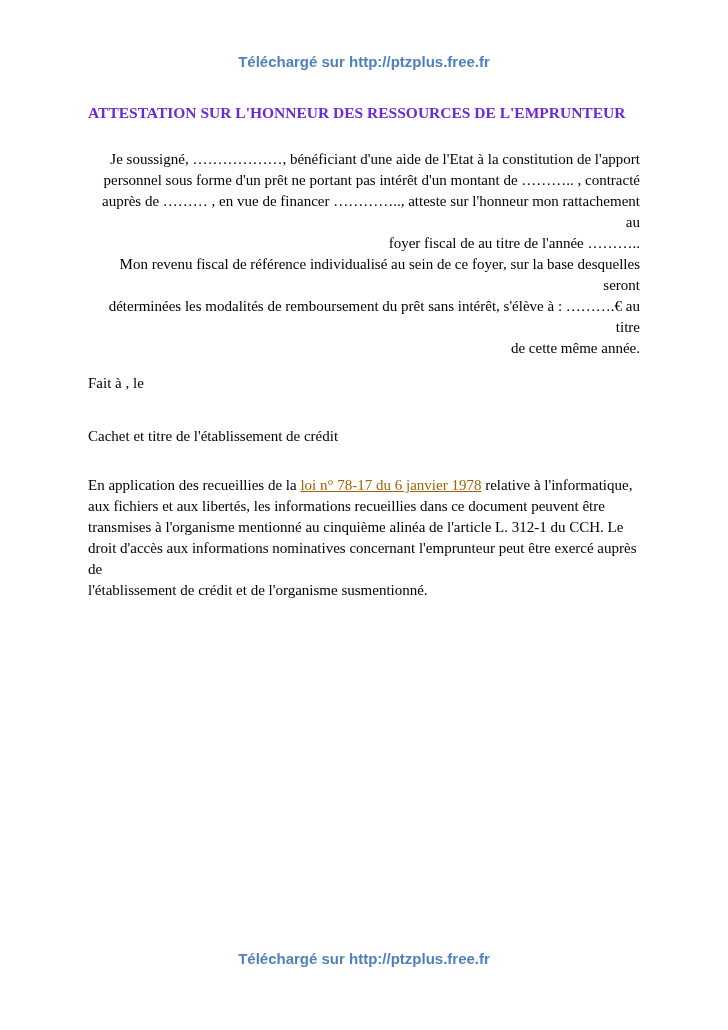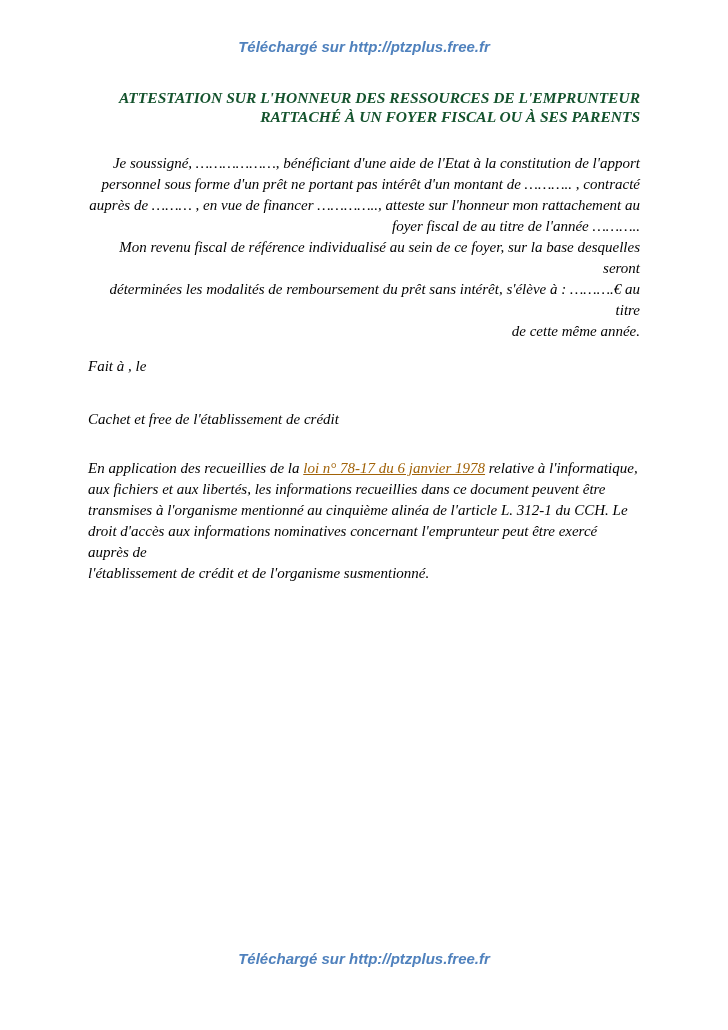--- a/index.html
+++ b/index.html
@@ -7,44 +7,43 @@
     padding: 0;
     background: #ffffff;
   }
   .page {
     position: relative;
     width: 728px;
     height: 1030px;
     margin: 0;
     background: #ffffff;
     box-sizing: border-box;
-    padding: 1px 88px;
+    padding: 16px 88px;
     font-family: "Liberation Serif", serif;
     font-size: 15px;
     line-height: 21px;
     color: #000000;
     overflow: hidden;
-    font-style: italic;
   }
   .header-note {
     margin: 38px 0 0 0;
     text-align: center;
     font-family: "Liberation Sans", sans-serif;
     font-weight: bold;
     font-size: 15px;
     line-height: 16px;
     color: #4F81BD;
   }
   .doc-title {
     margin: 33px 0 0 0;
-    text-align: right;
+    text-align: left;
     font-weight: bold;
     font-size: 15.5px;
     line-height: 19px;
-    color: #14532d;
+    color: #6d28d9;
   }
   .body-par {
     margin: 27px 0 0 0;
     white-space: pre-line;
     text-align: right;
   }
   .label-line {
     white-space: pre-line;
   }
   .fait-line { margin: 14px 0 0 0; }
@@ -74,34 +73,33 @@
 </style>
 </head>
 <body>
 
 <div class="page">
 
   <div class="header-note">Téléchargé sur http://ptzplus.free.fr</div>
 
   <div class="doc-title">
     <div>ATTESTATION SUR L'HONNEUR DES RESSOURCES DE L'EMPRUNTEUR</div>
-    <div>RATTACHÉ À UN FOYER FISCAL OU À SES PARENTS</div>
   </div>
 
   <p class="body-par">Je soussigné, ………………, bénéficiant d'une aide de l'Etat à la constitution de l'apport
 personnel sous forme d'un prêt ne portant pas intérêt d'un montant de ……….. , contracté
 auprès de ……… , en vue de financer ………….., atteste sur l'honneur mon rattachement au
 foyer fiscal de au titre de l'année ………..
 Mon revenu fiscal de référence individualisé au sein de ce foyer, sur la base desquelles seront
 déterminées les modalités de remboursement du prêt sans intérêt, s'élève à : ……….€ au titre
 de cette même année.</p>
 
   <p class="label-line fait-line">Fait à , le</p>
 
-  <p class="label-line cachet-line">Cachet et free de l'établissement de crédit</p>
+  <p class="label-line cachet-line">Cachet et titre de l'établissement de crédit</p>
 
 
   <p class="legal-par"><span>En application des recueillies de la </span><a class="law-link">loi n° 78-17 du 6 janvier 1978</a><span> relative à l'informatique,
 aux fichiers et aux libertés, les informations recueillies dans ce document peuvent être
 transmises à l'organisme mentionné au cinquième alinéa de l'article L. 312-1 du CCH. Le
 droit d'accès aux informations nominatives concernant l'emprunteur peut être exercé auprès de
 l'établissement de crédit et de l'organisme susmentionné.</span></p>
 
   <div class="footer-note">Téléchargé sur http://ptzplus.free.fr</div>
 

